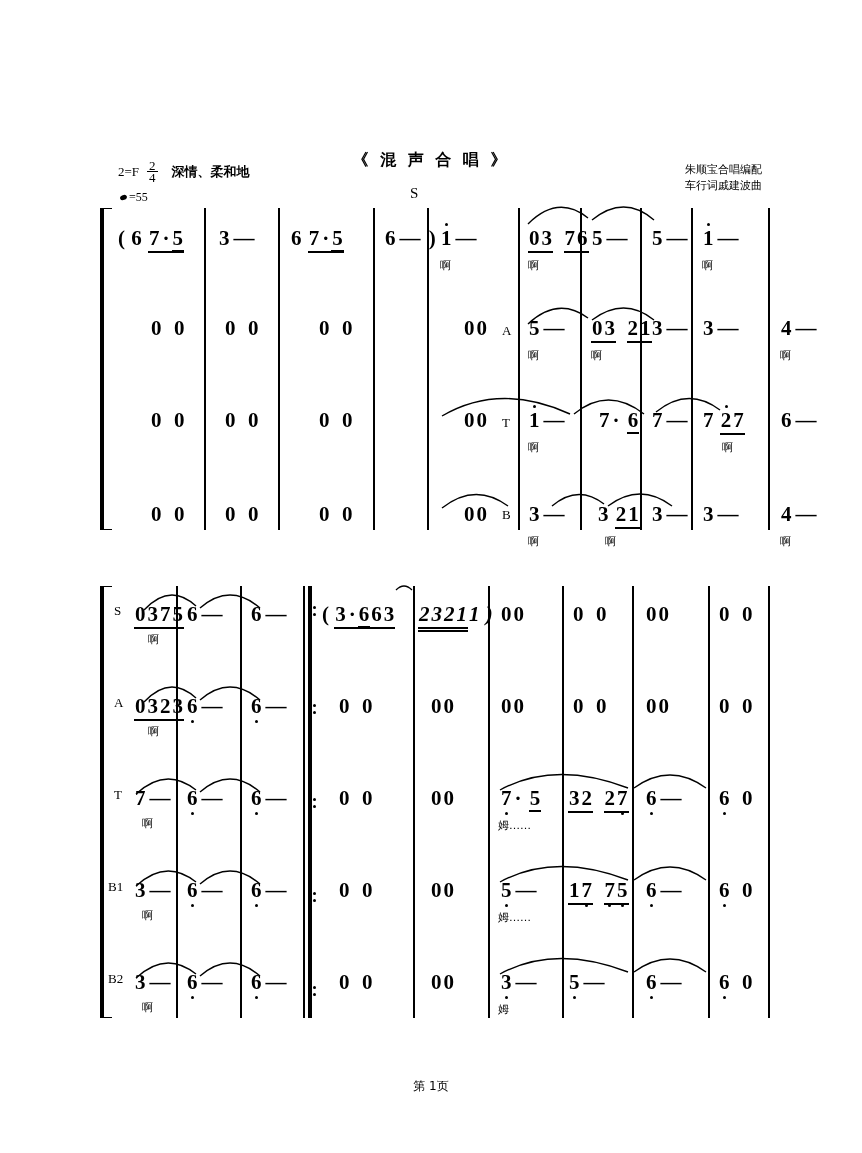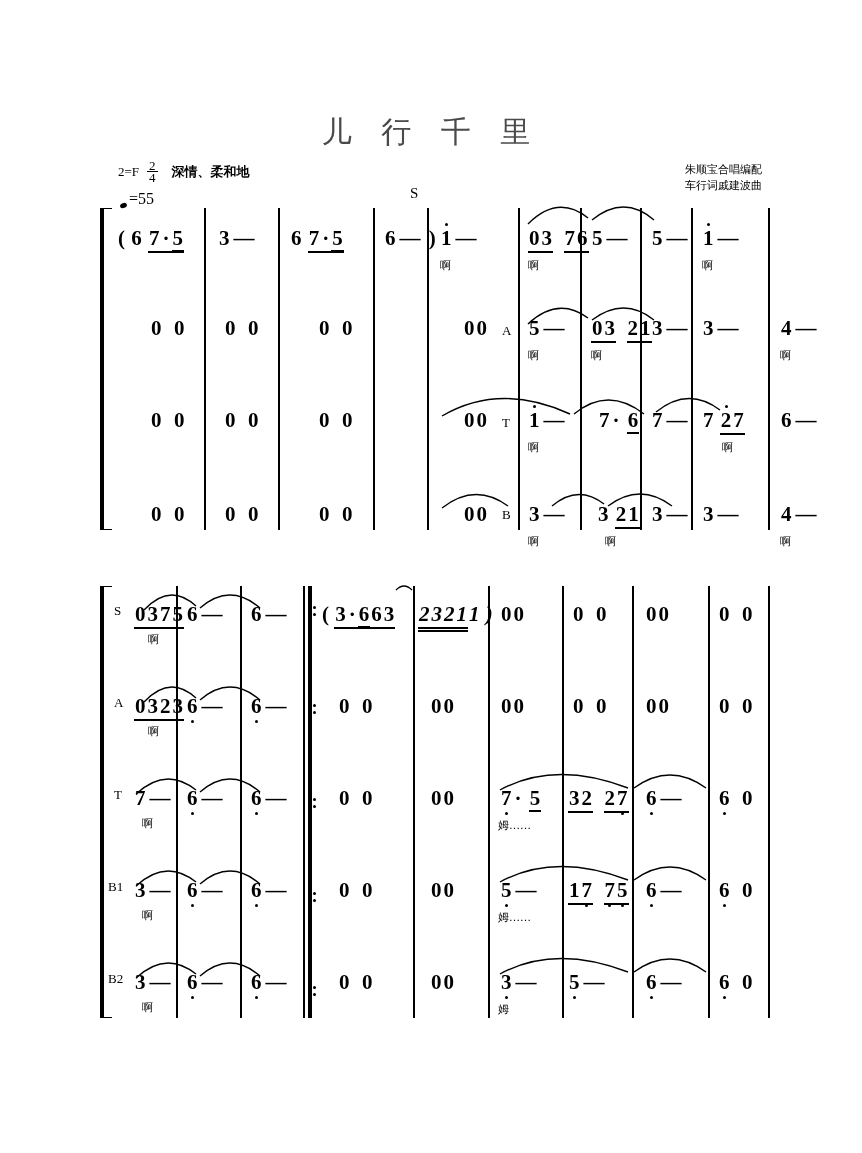--- a/index.html
+++ b/index.html
@@ -78,24 +78,24 @@
   .expression {
     font-family: "DejaVu Sans", sans-serif;
     font-size: 13px;
     font-weight: bold;
     margin-left: 6px;
   }
   .tempo {
     position: absolute;
     top: 190px;
     left: 120px;
-    font-size: 16px;
+    font-size: 12px;
     font-family: "Liberation Serif", serif;
     display: flex;
-    align-items: flex-end;
+    align-items: center;
     gap: 2px;
   }
   .tempo .notehead {
     display: inline-block;
     width: 7px; height: 5px;
     background: #000;
     border-radius: 50%;
     transform: rotate(-20deg);
   }
 
@@ -204,21 +204,21 @@
     text-align: center;
     font-family: "DejaVu Sans", sans-serif;
     font-size: 12px;
   }
 </style>
 </head>
 <body>
 
 <div class="page">
 
-  <div class="title">儿 行 千 里</div>
+  <div class="subtitle">《 混 声 合 唱 》</div>
 
   <div class="credits">
     <div>朱顺宝合唱编配</div>
     <div>车行词戚建波曲</div>
   </div>
 
   <div class="keysig">
     <span class="k">2=F</span>
     <span class="meter">
       <span class="num">2</span>
@@ -542,14 +542,15 @@
 
       <div class="cell" style="left:400px; top:18px;"><span class="nt octdn">3</span><span class="dash">—</span></div>
       <div class="lyric" style="left:398px; top:50px;">姆</div>
 
       <div class="cell" style="left:468px; top:18px;"><span class="nt octdn">5</span><span class="dash">—</span></div>
       <div class="cell" style="left:545px; top:18px;"><span class="nt octdn">6</span><span class="dash">—</span></div>
       <div class="cell" style="left:618px; top:18px;"><span class="nt octdn">6</span>&nbsp;&nbsp;<span class="nt">0</span></div>
     </div>
   </div>
 
+  <div class="pagenum">第 1页</div>
 
 </div>
 
 </body></html>

